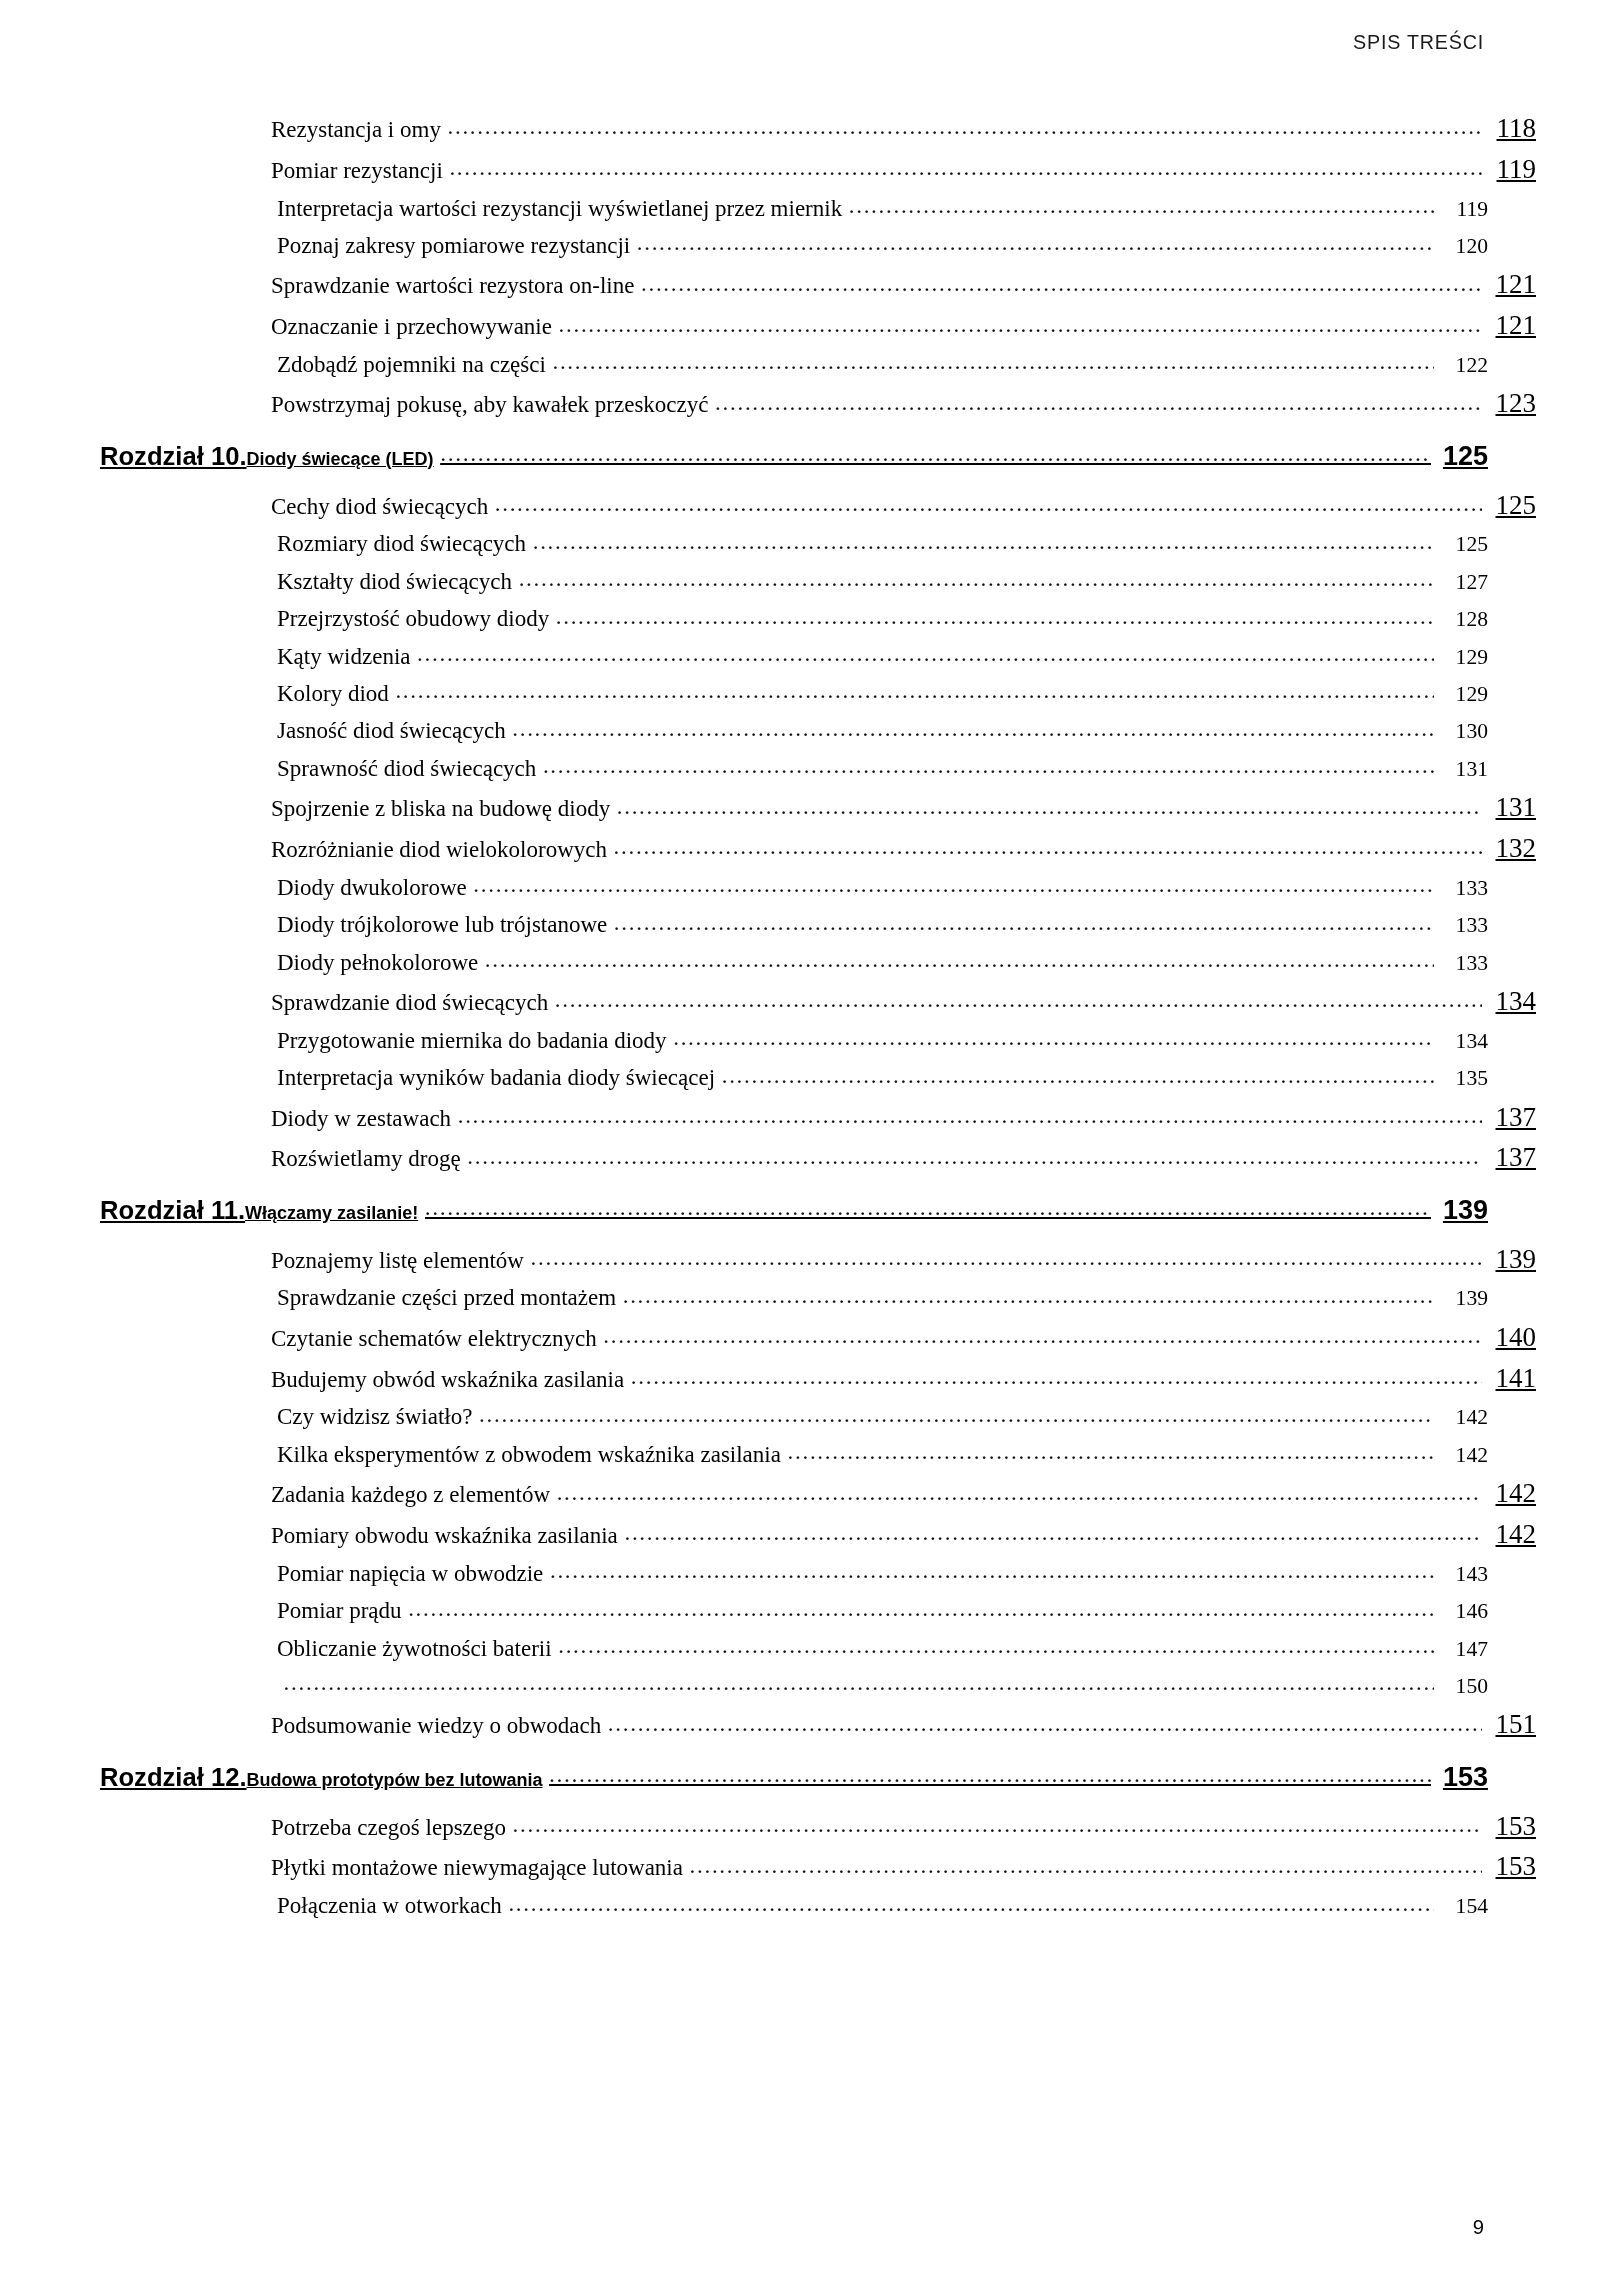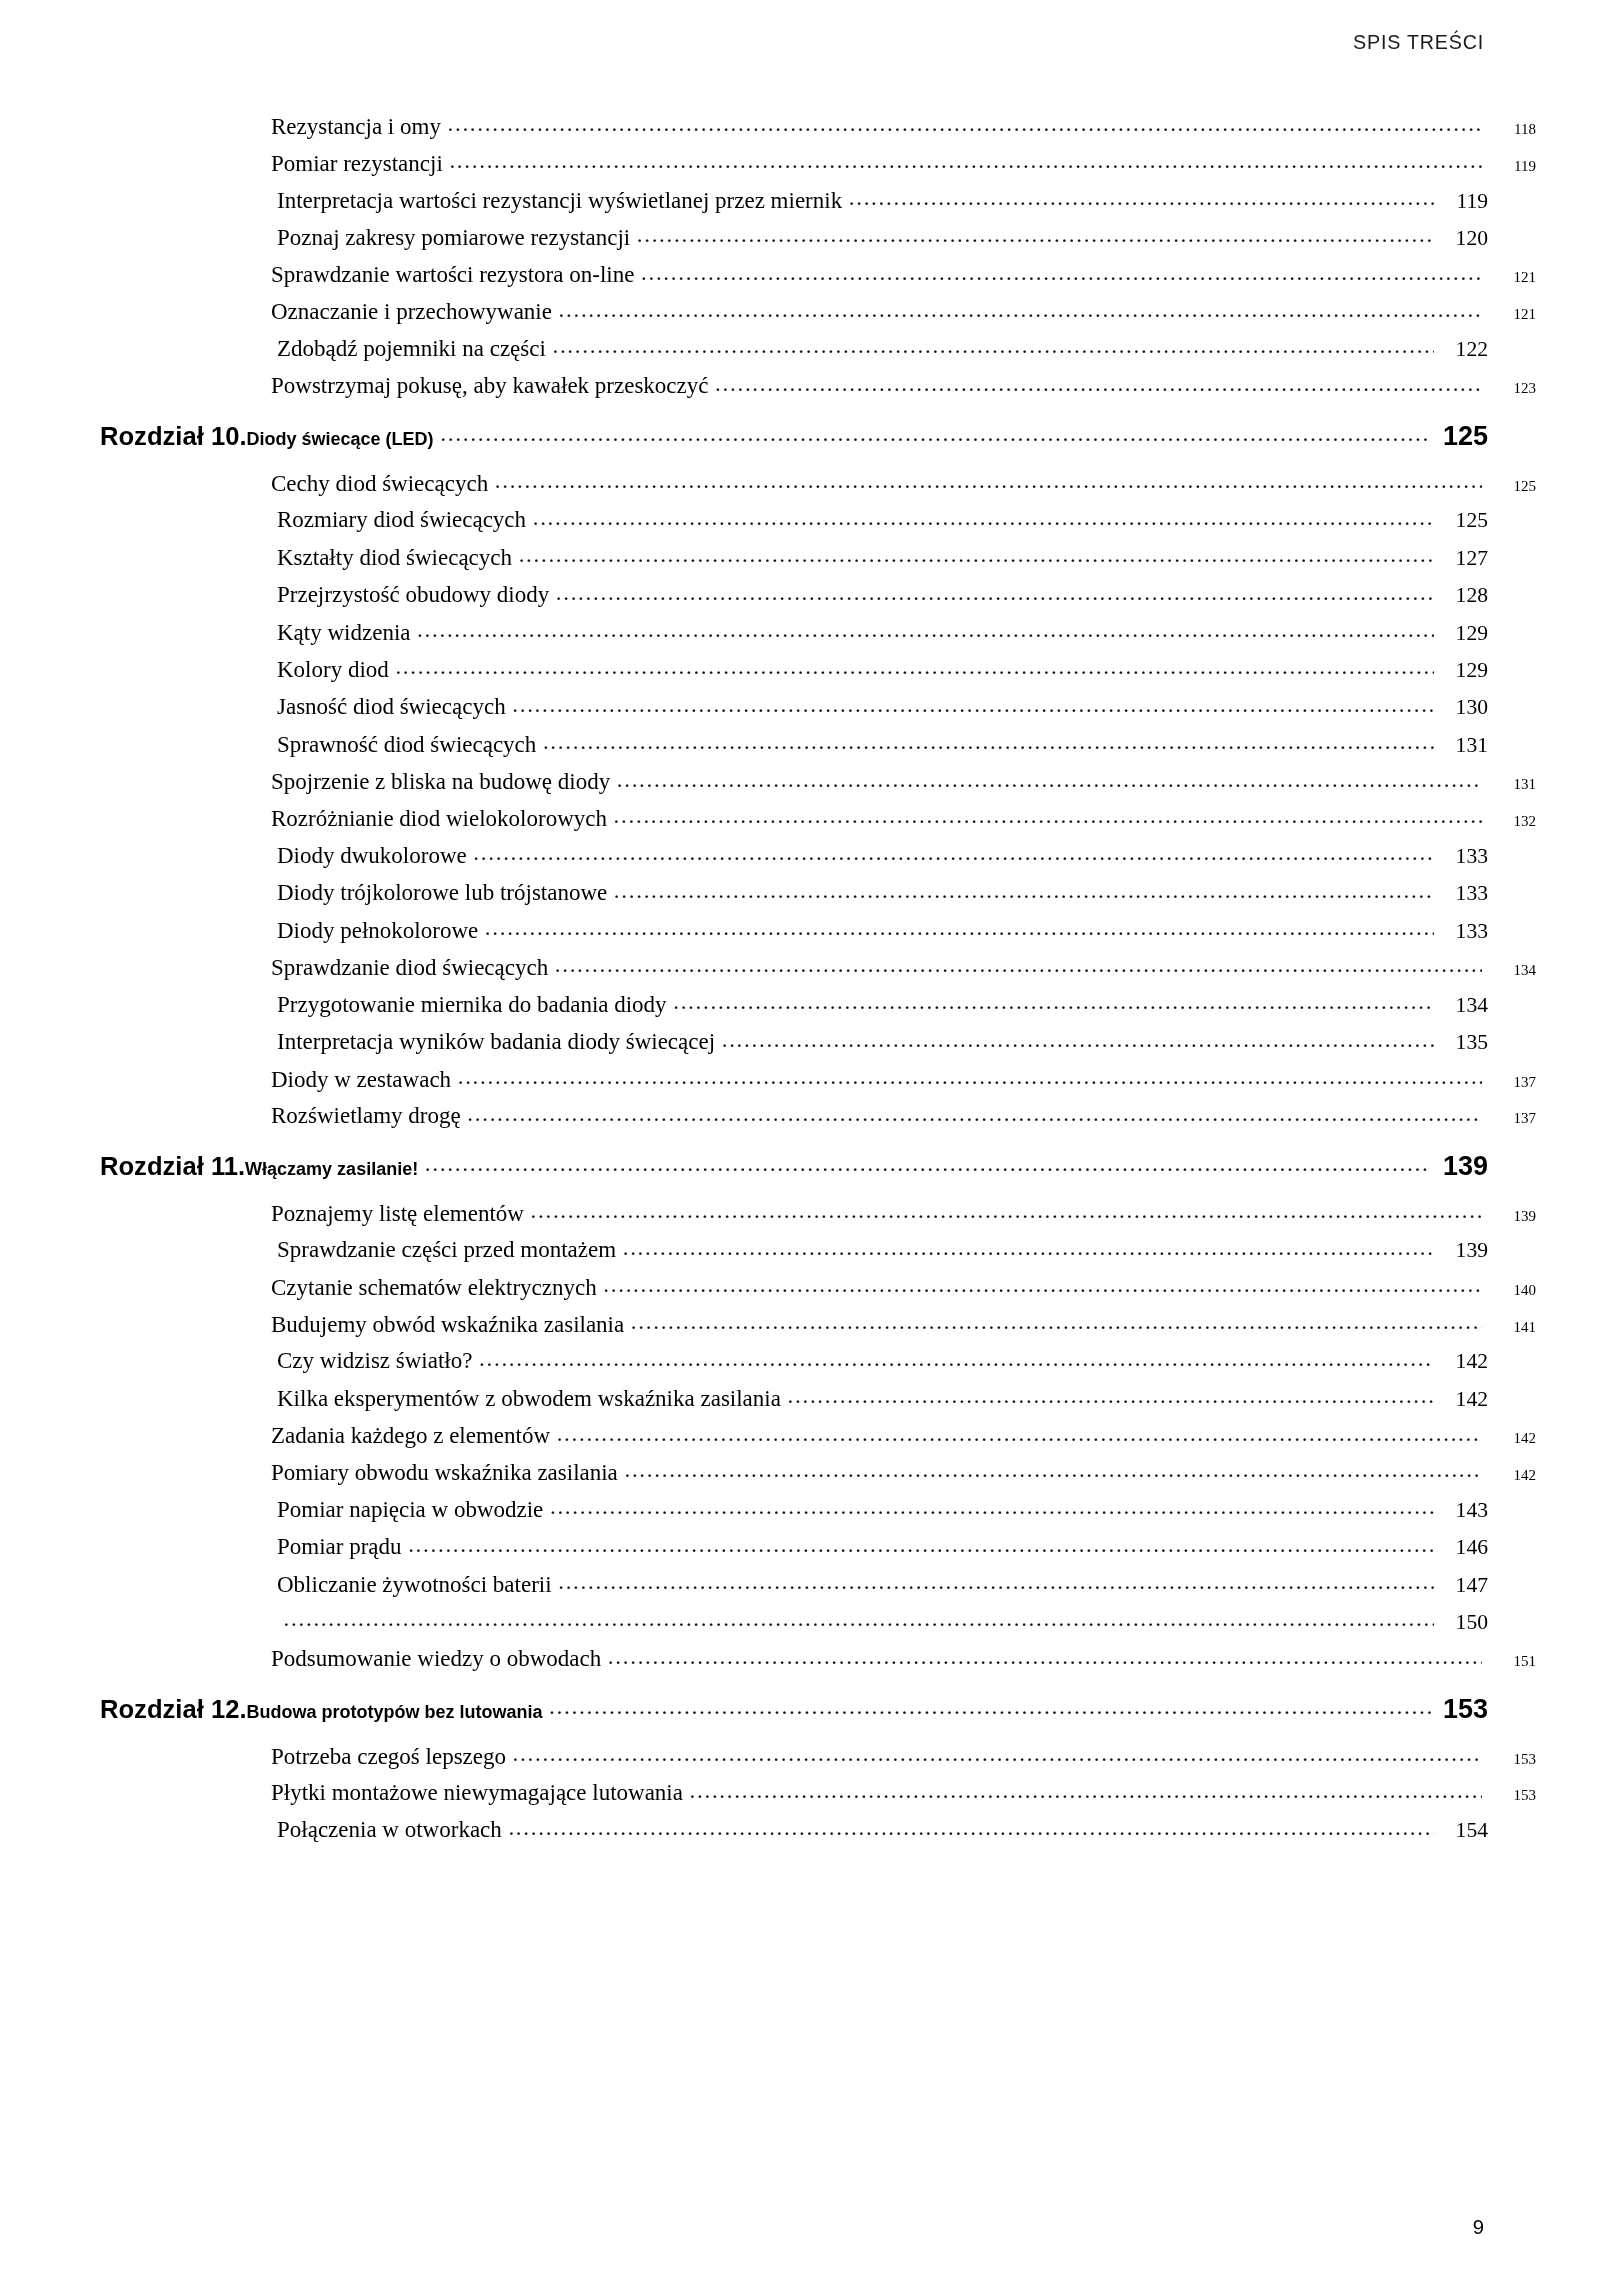--- a/index.html
+++ b/index.html
@@ -68,21 +68,21 @@
   }
 
   
   .lvl1 {
     font-size: 23px;
     line-height: 1.0;
     padding-left: 0px;
     margin-bottom: 13.8px;
     margin-left: 48px;
   }
-  .lvl1 .page-num { font-size: 15px; min-width: 49px;}
+  .lvl1 .page-num { font-size: 27px; min-width: 49px; text-decoration: underline;}
   
   .lvl2 {
     font-size: 23px;
     line-height: 1.0;
     padding-left: 54px;
     margin-bottom: 13.8px;
   }
   .lvl2 .page-num { font-size: 21.6px; min-width: 49px;}
 
   
@@ -90,20 +90,21 @@
     display: flex;
     align-items: baseline;
     width: 100%;
     font-family: "Liberation Sans", sans-serif;
     font-weight: bold;
     font-size: 26px;
     margin-top: 23.6px;
     margin-bottom: 19.7px;
     margin-left: -123px;
     width: calc(100% + 123px);
+    text-decoration: underline;
   }
   .chapter .chap-no {
     flex: 0 0 123px;
     white-space: nowrap;
     font-size: 25.6px;
   }
   .chapter .chap-title {
     flex: 0 0 auto;
     white-space: nowrap;
     font-size: 18px;

